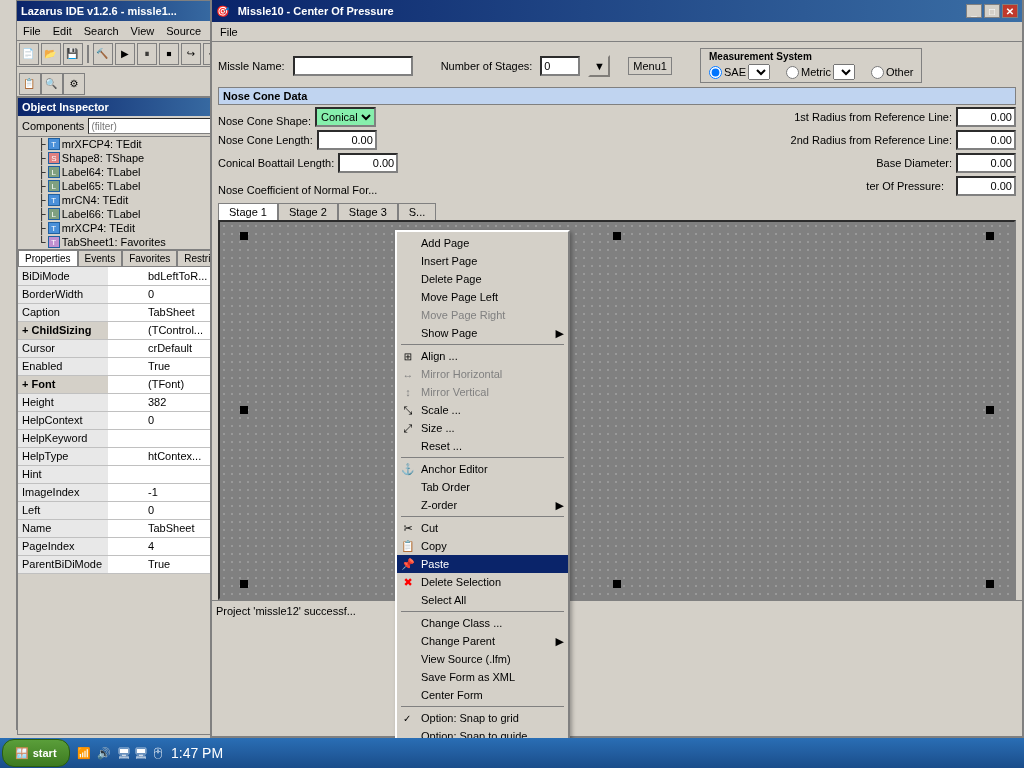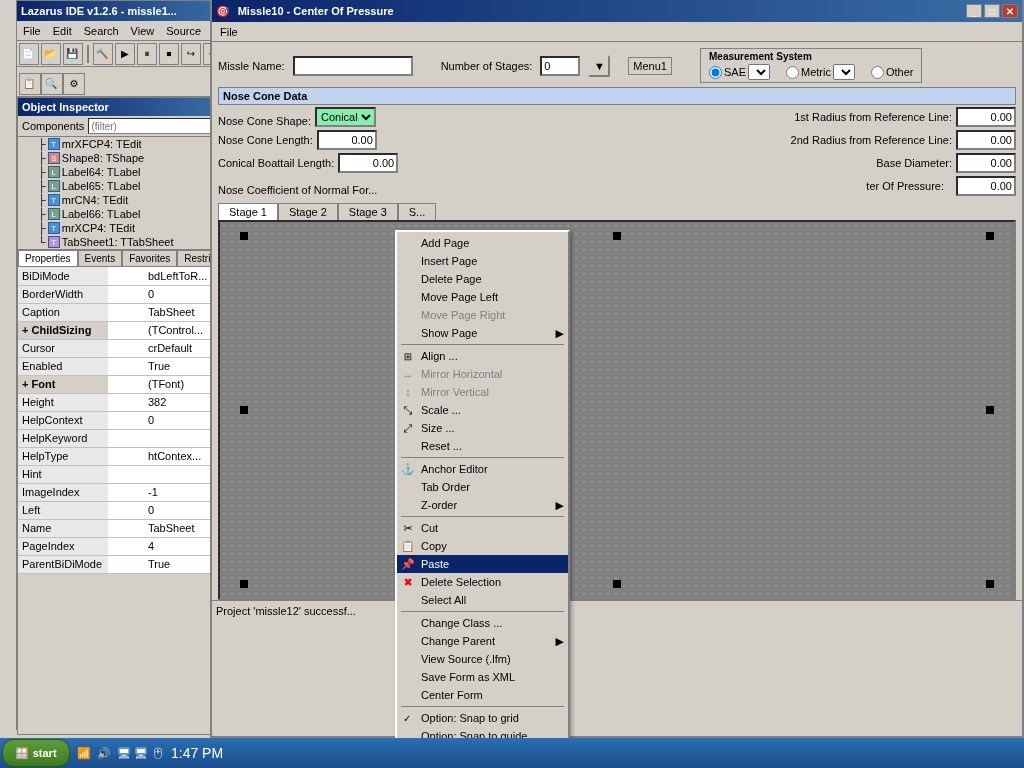--- a/index.html
+++ b/index.html
@@ -146,21 +146,21 @@
         <span>Label66: TLabel</span>
       </div>
       <div class="tree-item">
         <span style="margin-left:16px;">├</span>
         <div class="tree-icon">T</div>
         <span>mrXCP4: TEdit</span>
       </div>
       <div class="tree-item">
         <span style="margin-left:16px;">└</span>
         <div class="tree-icon" style="background:#c090d0;">T</div>
-        <span>TabSheet1: TTabSheet</span>
+        <span>TabSheet1: Favorites</span>
       </div>
     </div>
 
     <div class="prop-tabs">
       <div class="prop-tab active">Properties</div>
       <div class="prop-tab">Events</div>
       <div class="prop-tab">Favorites</div>
       <div class="prop-tab">Restri</div>
     </div>
 

